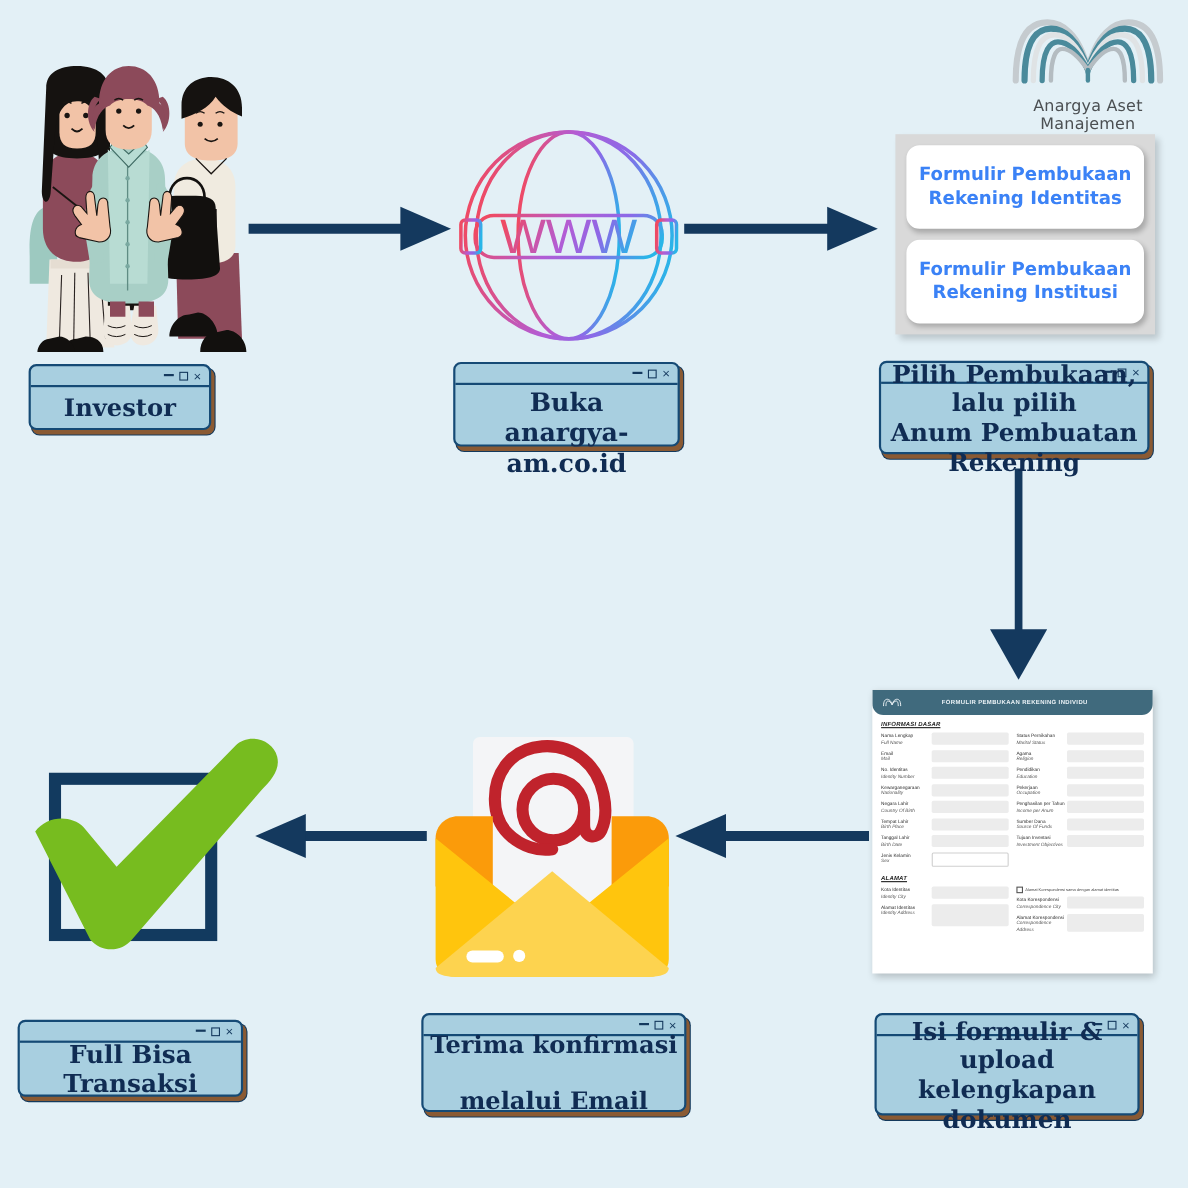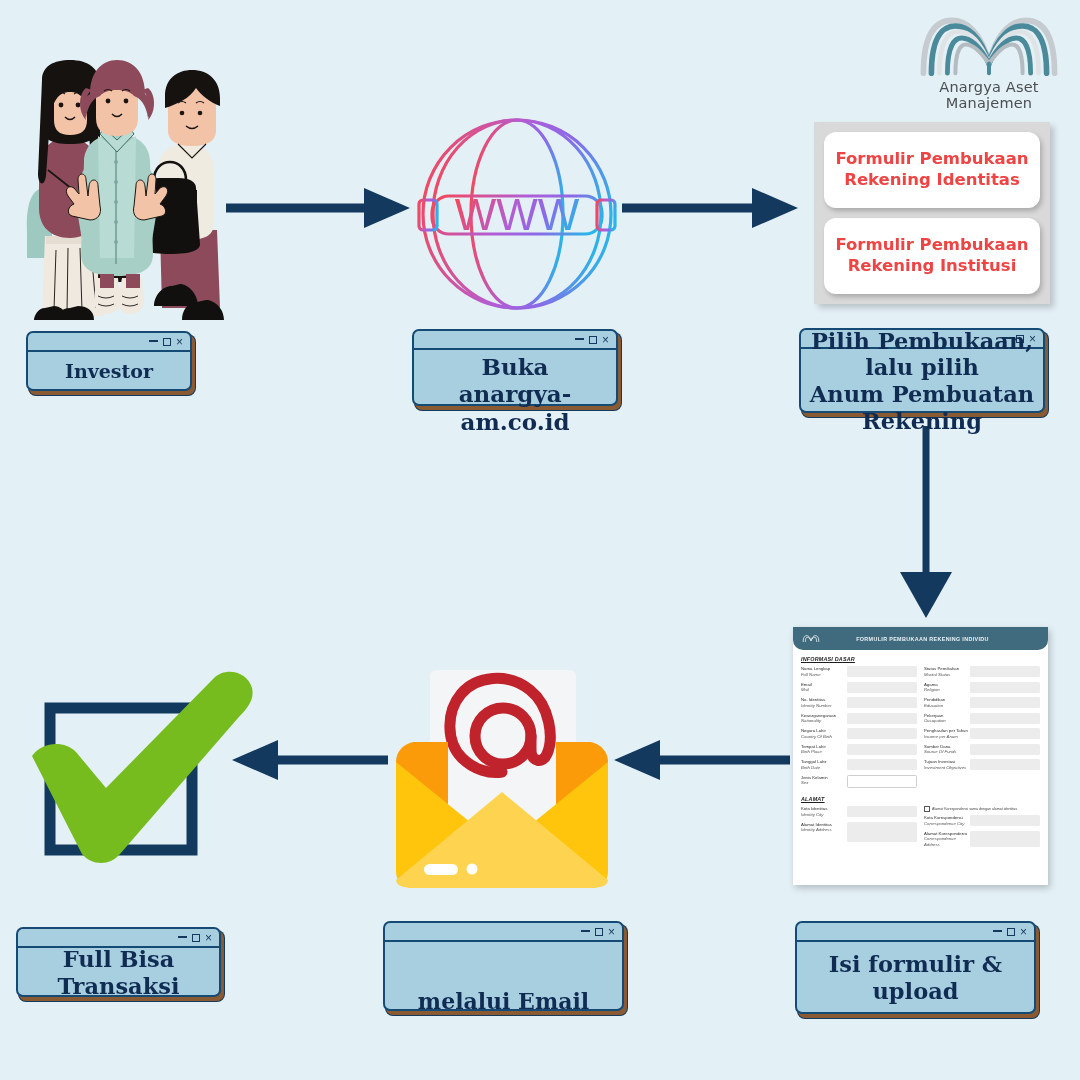--- a/index.html
+++ b/index.html
@@ -15,21 +15,21 @@
   .stage { position: absolute; inset: 0; }
 
   
   .logo-wrap {
     position: absolute; left: 905px; top: 14px; width: 168px; height: 92px;
     text-align: center;
   }
   .logo-mark { width: 160px; height: 64px; display: block; margin: 0 auto; }
   .logo-text {
     font-family: "DejaVu Sans", sans-serif;
-    font-size: 14.5px; color: #4b4f52; letter-spacing: .2px; margin-top: 1px;
+    font-size: 14.5px; color: #4b4f52; letter-spacing: .2px; margin-top: 11px;
   }
 
   
   .win {
     position: absolute;
     background: #a8cfe0;
     border: 2px solid #154a75;
     border-radius: 7px;
     box-shadow: 3px 4px 0 #8a5a33, 3px 4px 0 1px #13395c;
     box-sizing: border-box;
@@ -53,21 +53,21 @@
     font-family: "DejaVu Serif", serif;
     font-weight: 700;
     color: #102c53;
     text-align: center;
     line-height: 1.18;
     padding: 0 6px;
     box-sizing: border-box;
   }
 
   #win-investor { left: 26px; top: 331px; width: 166px; height: 60px; }
-  #win-investor .win-body { font-size: 19px; }
+  #win-investor .win-body { font-size: 22px; }
 
   #win-buka { left: 412px; top: 329px; width: 206px; height: 77px; }
   #win-buka .win-body { font-size: 23px; margin-top: 16px; }
 
   #win-pilih { left: 799px; top: 328px; width: 246px; height: 85px; }
   #win-pilih .win-body { font-size: 22.5px; }
 
   #win-sudah { left: 16px; top: 927px; width: 205px; height: 70px; }
   #win-sudah .win-body { font-size: 22.5px; }
 
@@ -81,21 +81,21 @@
   .choice-panel {
     position: absolute; left: 814px; top: 122px; width: 236px; height: 182px;
     background: #d9d9d9;
     box-shadow: 4px 4px 6px rgba(0,0,0,.18);
   }
   .choice-card {
     position: absolute; left: 10px; width: 216px; height: 76px;
     background: #ffffff; border-radius: 12px;
     box-shadow: 2px 3px 5px rgba(0,0,0,.22);
     display: flex; align-items: center; justify-content: center;
-    color: #ef4444; font-weight: 700; font-size: 16.5px;
+    color: #3b82f6; font-weight: 700; font-size: 16.5px;
     text-align: center; line-height: 1.25;
     font-family: "DejaVu Sans", sans-serif;
   }
   #choice-individu { top: 10px; }
   #choice-institusi { top: 96px; }
 
   
   .arrow { position: absolute; }
 
   
@@ -485,33 +485,34 @@
 
   <div class="win" id="win-isi">
     <div class="win-bar">
       <span class="wc wc-min"></span>
       <span class="wc wc-max"></span>
       <span class="wc wc-close">×</span>
     </div>
     <div class="win-body">
       <div>
         <span>Isi formulir &amp; upload</span><br>
+        <span>kelengkapan dokumen</span>
       </div>
     </div>
   </div>
 
   <div class="win" id="win-terima">
     <div class="win-bar">
       <span class="wc wc-min"></span>
       <span class="wc wc-max"></span>
       <span class="wc wc-close">×</span>
     </div>
     <div class="win-body">
       <div>
-        <br>
+        <span>Terima konfirmasi</span><br>
         <br>
         <span>melalui Email</span>
       </div>
     </div>
   </div>
 
   <div class="win" id="win-sudah">
     <div class="win-bar">
       <span class="wc wc-min"></span>
       <span class="wc wc-max"></span>

